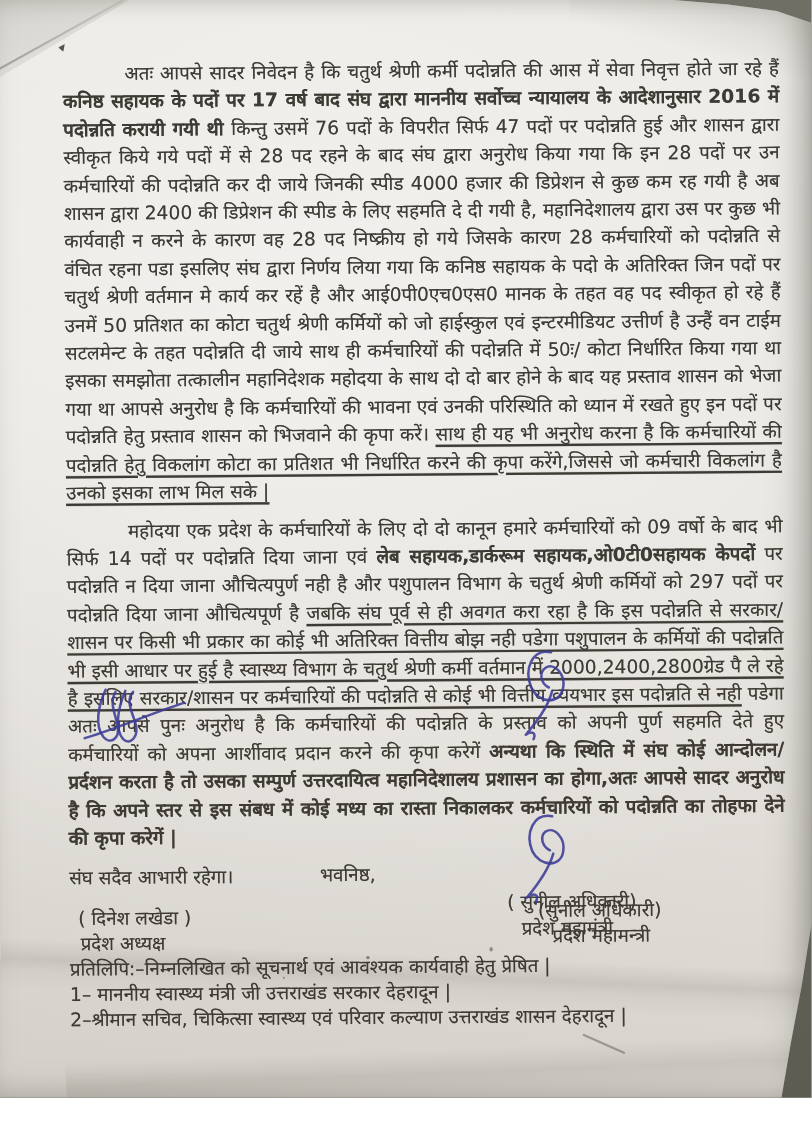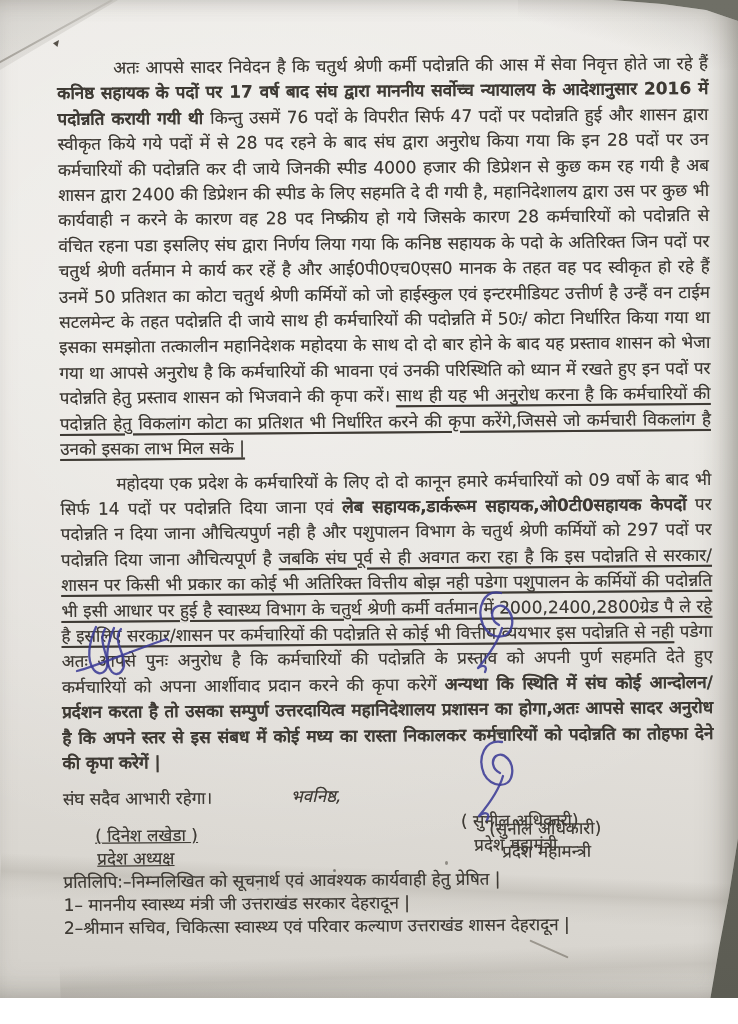--- a/index.html
+++ b/index.html
@@ -75,23 +75,23 @@
   .para-2 { margin-top: 9px !important; }
   .indent { display: inline-block; width: 56px; }
   .bold { font-weight: 700; }
   .underline {
     text-decoration: underline;
     text-decoration-thickness: 1.6px;
     text-underline-offset: 4px;
   }
   .signoff { position: relative; height: 86px; margin-top: 5px; }
   .gratitude { position: absolute; left: 0; top: 6px; white-space: nowrap; }
-  .closing   { position: absolute; left: 228px; top: 5px; white-space: nowrap; font-style: italic; }
+  .closing   { position: absolute; left: 228px; top: 5px; white-space: nowrap; }
   .sig-block { position: absolute; white-space: nowrap; line-height: 23px; }
-  .sig-left  { left: 32px; top: 44px; text-decoration: underline; }
+  .sig-left  { left: 8px; top: 44px; }
   .sig-right { left: 398px; top: 40px; margin-left: 28px; }
   .sig-title-left  { margin-left: 2px; }
   .sig-title-right { margin-left: 13px; }
   .copy-block { margin-top: 4px; line-height: 22.6px; text-align: left; }
   .copy-block div { white-space: nowrap; }
   .sig-bottom { position: absolute; left: 398px; top: 757px; line-height: 23.5px; white-space: nowrap; }
 
   .ink-sig { position: absolute; pointer-events: none; }
   .sig-1 { left: 74px;  top: 624px; width: 96px;  height: 58px; }
   .sig-2 { left: 468px; top: 588px; width: 60px;  height: 88px; }

